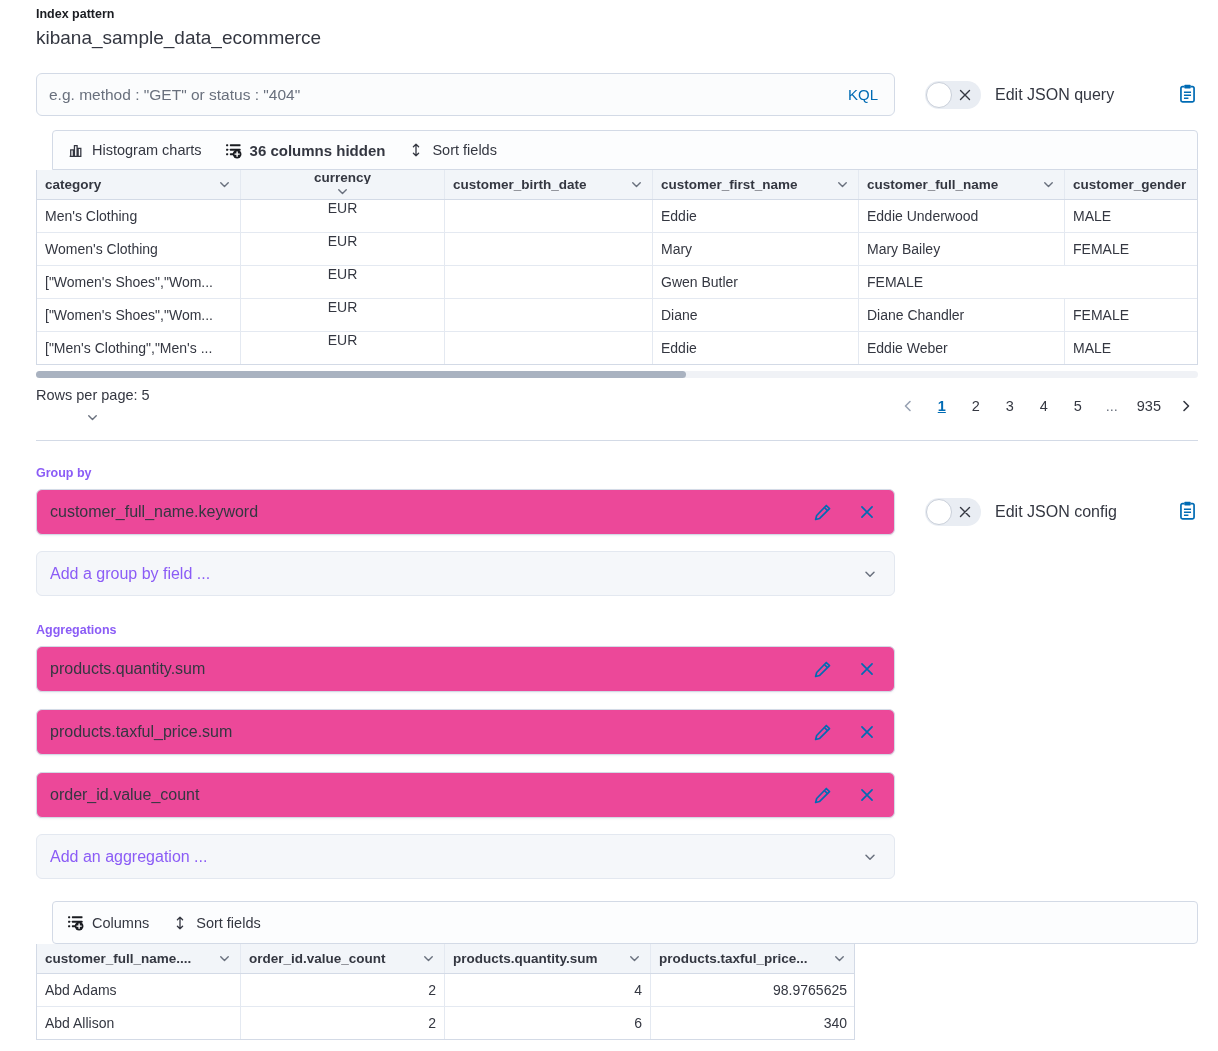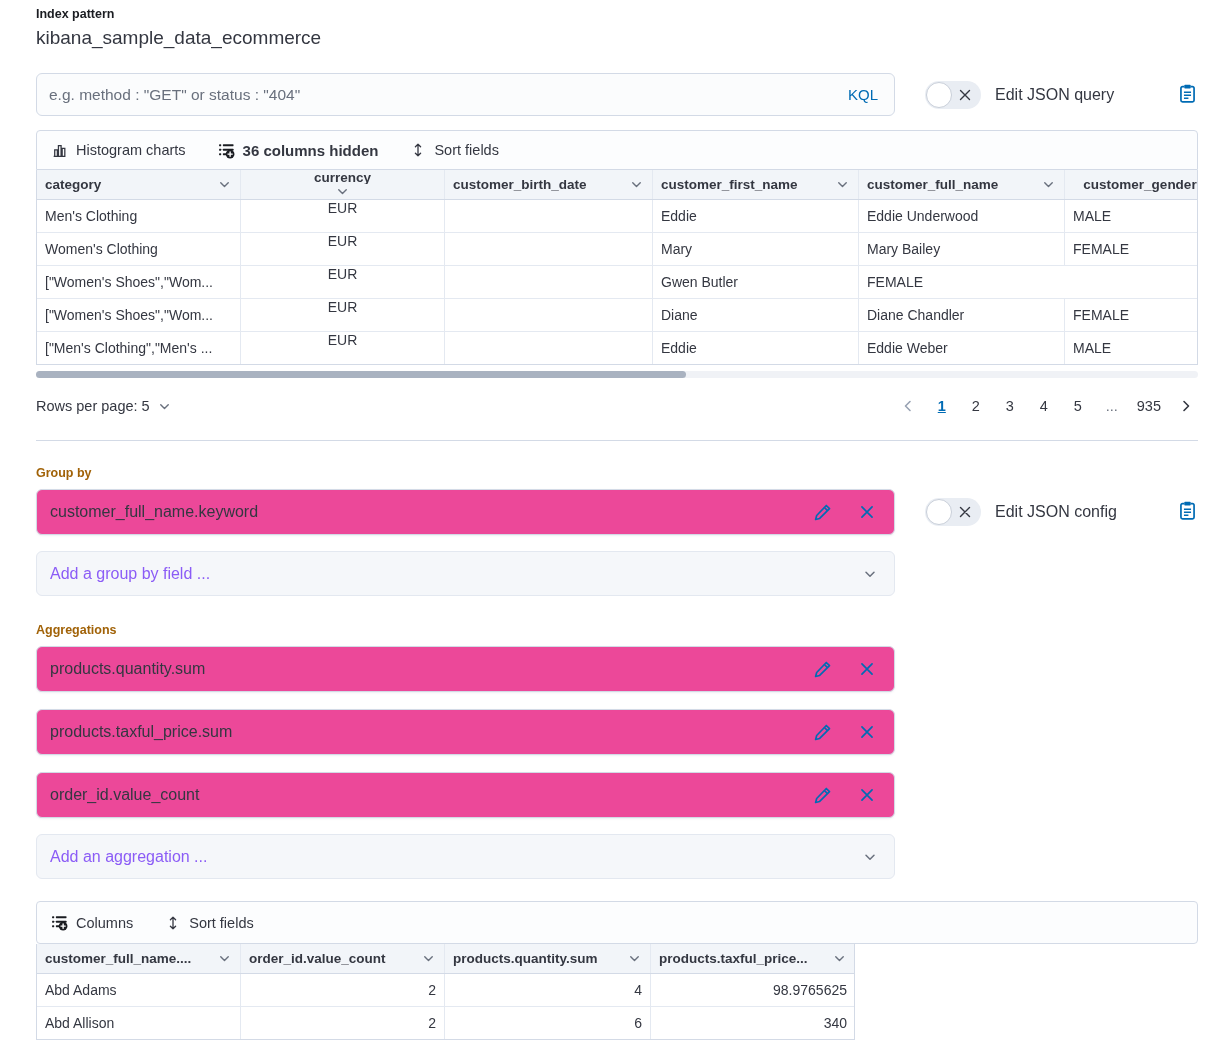--- a/index.html
+++ b/index.html
@@ -25,21 +25,21 @@
   .toggle { width: 56px; height: 28px; border-radius: 14px; background: #e9edf3;
             position: relative; flex: none; cursor: pointer; }
   .toggle .thumb { position: absolute; left: 1px; top: 1px; width: 26px; height: 26px;
                    border-radius: 50%; background: #fff; border: 1px solid #c9cfd9; }
   .toggle .off-x { position: absolute; right: 8px; top: 6px; }
   .edit-label { font-size: 16px; margin-left: 14px; white-space: nowrap; }
   .copy-btn { margin-left: auto; background: none; border: none; cursor: pointer; padding: 0; }
 
   
   .panel-toolbar { border: 1px solid #d3dae6; border-radius: 4px 4px 0 0; background: #fcfdfe;
-                   display: flex; align-items: center; padding: 0 14px; gap: 32px; }
+                   display: flex; align-items: center; padding: 0 14px; gap: 23px; margin-left: 16px; }
   .tb1 { height: 40px; }
   .tb2 { height: 43px; border-radius: 4px; }
   .tool-item { display: flex; align-items: center; gap: 8px; font-size: 14.5px; color: #343741;
                cursor: pointer; background: none; border: none; font-family: inherit; }
   .tool-item.bold { font-weight: 700; font-size: 15px; }
 
   
   .grid { border-left: 1px solid #d3dae6; border-right: 1px solid #d3dae6;
           border-bottom: 1px solid #d3dae6; overflow: hidden; }
   .g-row { display: flex; }
@@ -50,46 +50,46 @@
   .g-body .g-row { border-bottom: 1px solid #e4e9f1; background: #fff; }
   .g-body .g-row:last-child { border-bottom: none; }
   .g-body .g-cell { height: 32px; font-size: 14px; }
   .g-cell .hdr-label { flex: 1; overflow: hidden; text-overflow: ellipsis; }
   .g-cell.num { justify-content: flex-end; }
   .chev-btn { background: none; border: none; cursor: pointer; padding: 0; flex: none;
               display: flex; align-items: center; }
 
   
   .t1 .c0 { width: 204px; } .t1 .c1 { width: 204px; flex-direction: column; } .t1 .c2 { width: 208px; }
-  .t1 .c3 { width: 206px; } .t1 .c4 { width: 206px; } .t1 .c5 { width: 150px; border-right: none; text-align: center; }
+  .t1 .c3 { width: 206px; } .t1 .c4 { width: 206px; } .t1 .c5 { width: 150px; border-right: none; }
   
   .t2 { width: 819px; }
   .t2 .c0 { width: 204px; } .t2 .c1 { width: 204px; } .t2 .c2 { width: 206px; }
   .t2 .c3 { width: 205px; border-right: 1px solid #e4e9f1; }
 
   
   .hscroll { margin-top: 6px; height: 7px; width: 1162px; background: #f0f2f6; border-radius: 4px; }
   .hscroll .thumb { width: 650px; height: 7px; background: #a9b2c0; border-radius: 4px; cursor: pointer; }
 
   
   .grid-footer { display: flex; align-items: center; justify-content: space-between;
                  margin-top: 13px; height: 30px; }
   .rpp { display: flex; align-items: center; gap: 7px; font-size: 14.5px; cursor: pointer;
-         background: none; border: none; font-family: inherit; color: #343741; }
+         background: none; border: none; font-family: inherit; color: #343741; flex-direction: column; }
   .pagination { display: flex; align-items: center; gap: 10px; }
   .page-item { min-width: 24px; height: 24px; display: flex; align-items: center; justify-content: center;
                font-size: 14.5px; color: #343741; background: none; border: none; cursor: pointer;
                font-family: inherit; padding: 0 3px; }
   .page-item.active { color: #006BB4; font-weight: 700; text-decoration: underline; }
   .page-item.ellipsis { color: #69707d; cursor: default; }
 
   .divider { border: none; border-top: 1px solid #d3dae6; margin: 19px 0 0 0; width: 1162px; }
 
   
-  .section-label { font-size: 12.5px; font-weight: 700; color: #a16207; margin-bottom: 9px; }
+  .section-label { font-size: 12.5px; font-weight: 700; color: #8b5cf6; margin-bottom: 9px; }
   .gb-section { margin-top: 25px; }
   .cfg-row { display: flex; align-items: center; }
   .value-box { width: 859px; height: 46px; border: 1px solid #d3dae6; border-radius: 6px;
                background: #ec4899; display: flex; align-items: center; padding: 0 18px 0 13px;
                box-shadow: 0 1px 2px rgba(152,162,179,0.15); }
   .value-box .val { flex: 1; font-size: 16px; color: #343741; overflow: hidden; white-space: nowrap; }
   .icon-btn { background: none; border: none; cursor: pointer; padding: 0; display: flex;
               align-items: center; }
   .value-box .icon-btn + .icon-btn { margin-left: 26px; }
   .select-box { width: 859px; height: 45px; border: 1px solid #e3e8f0; border-radius: 6px;

